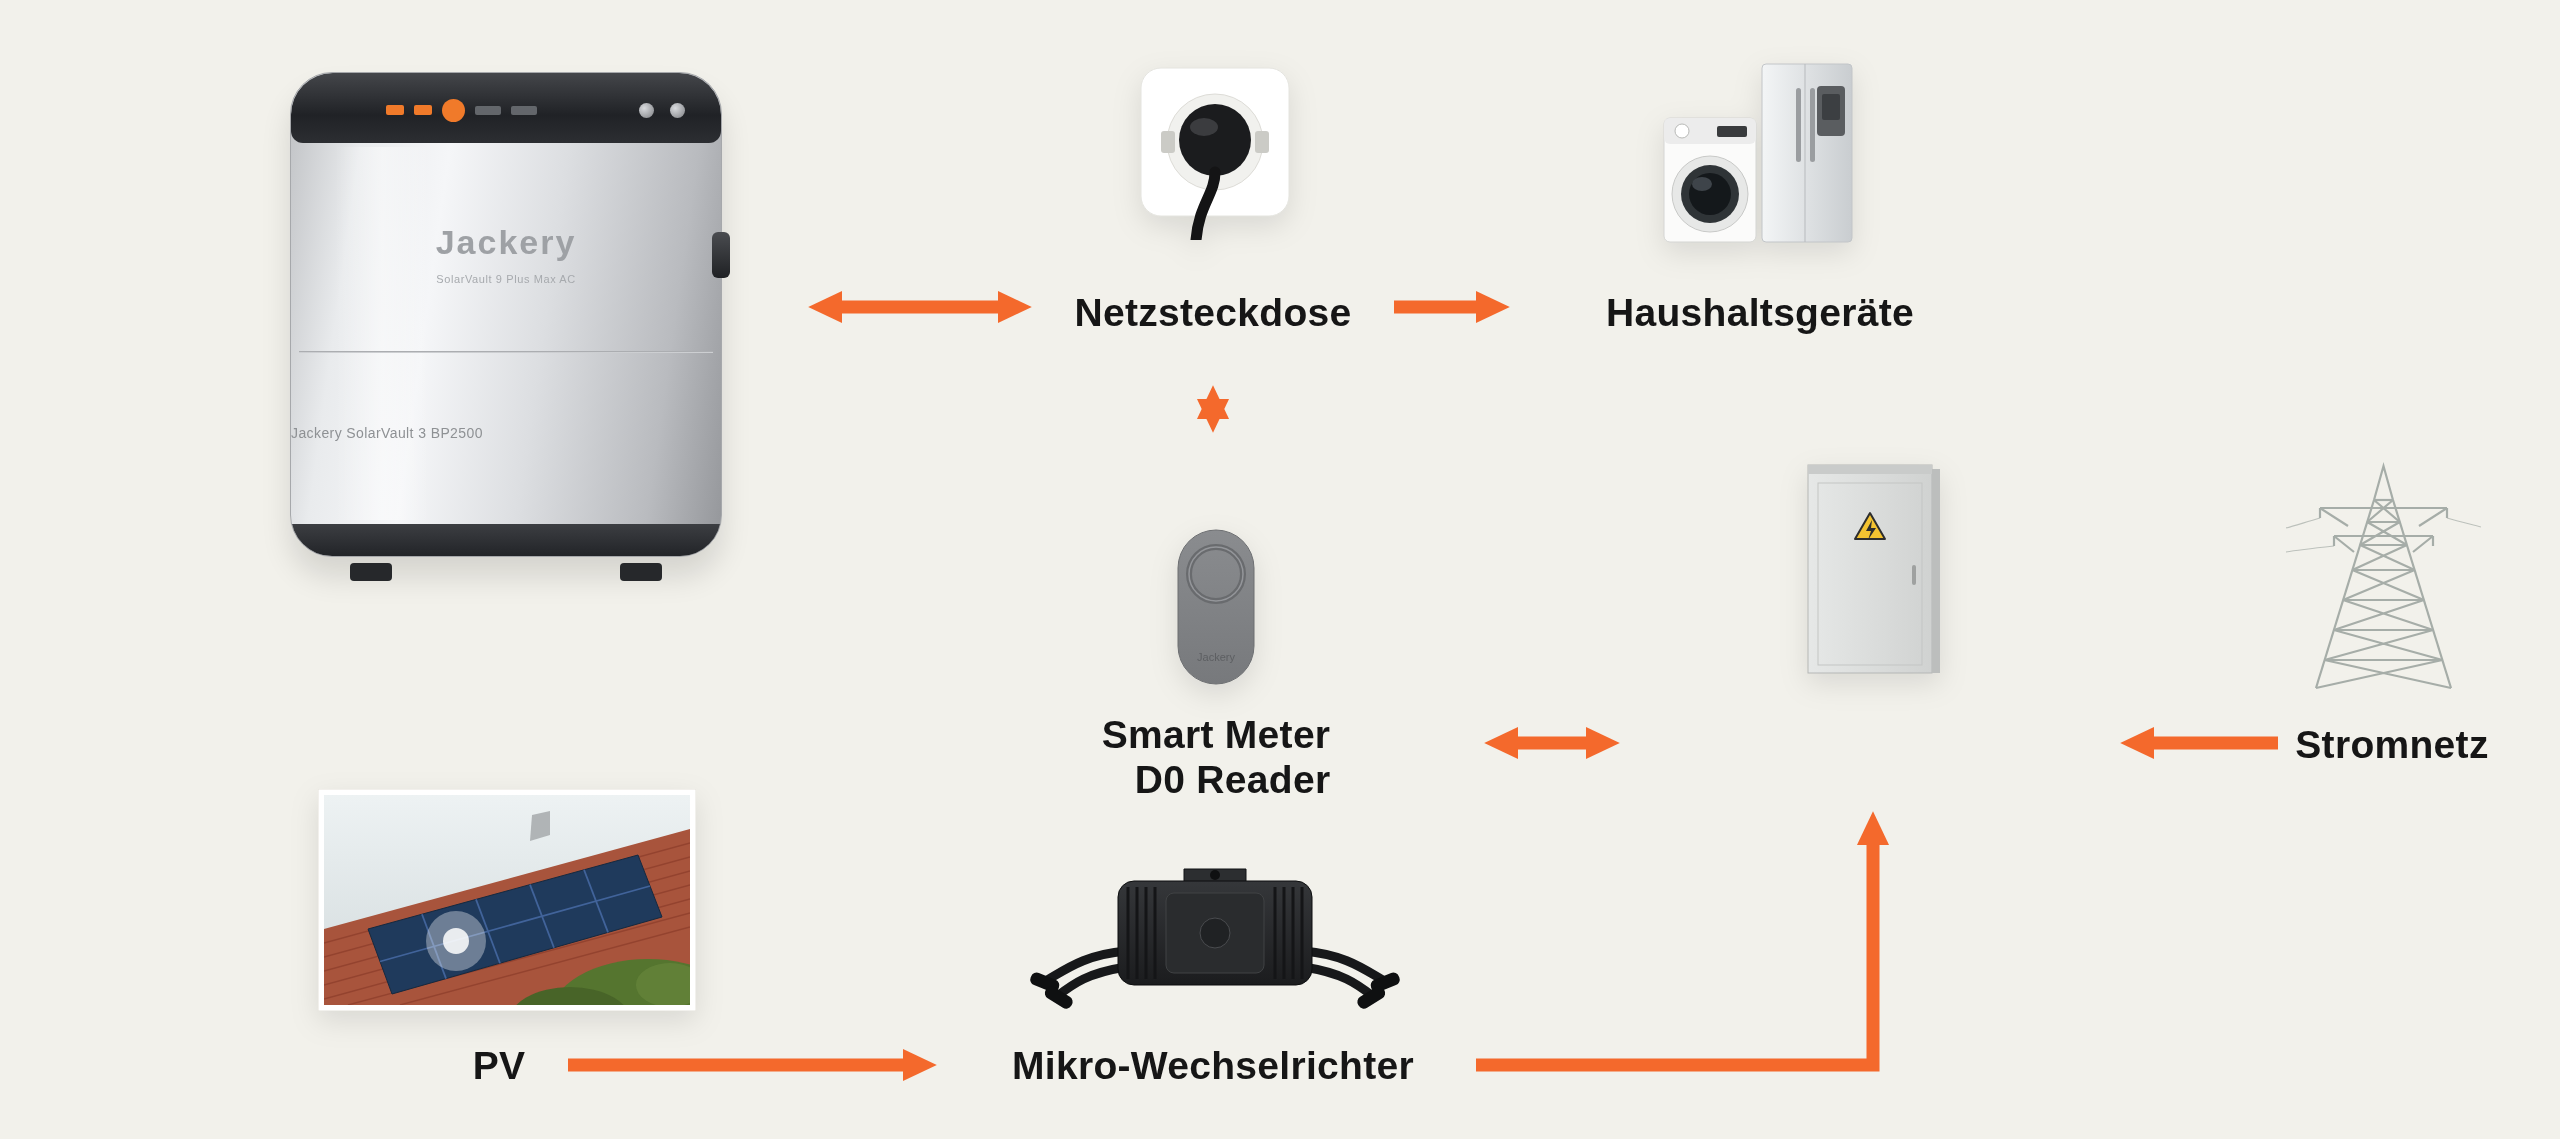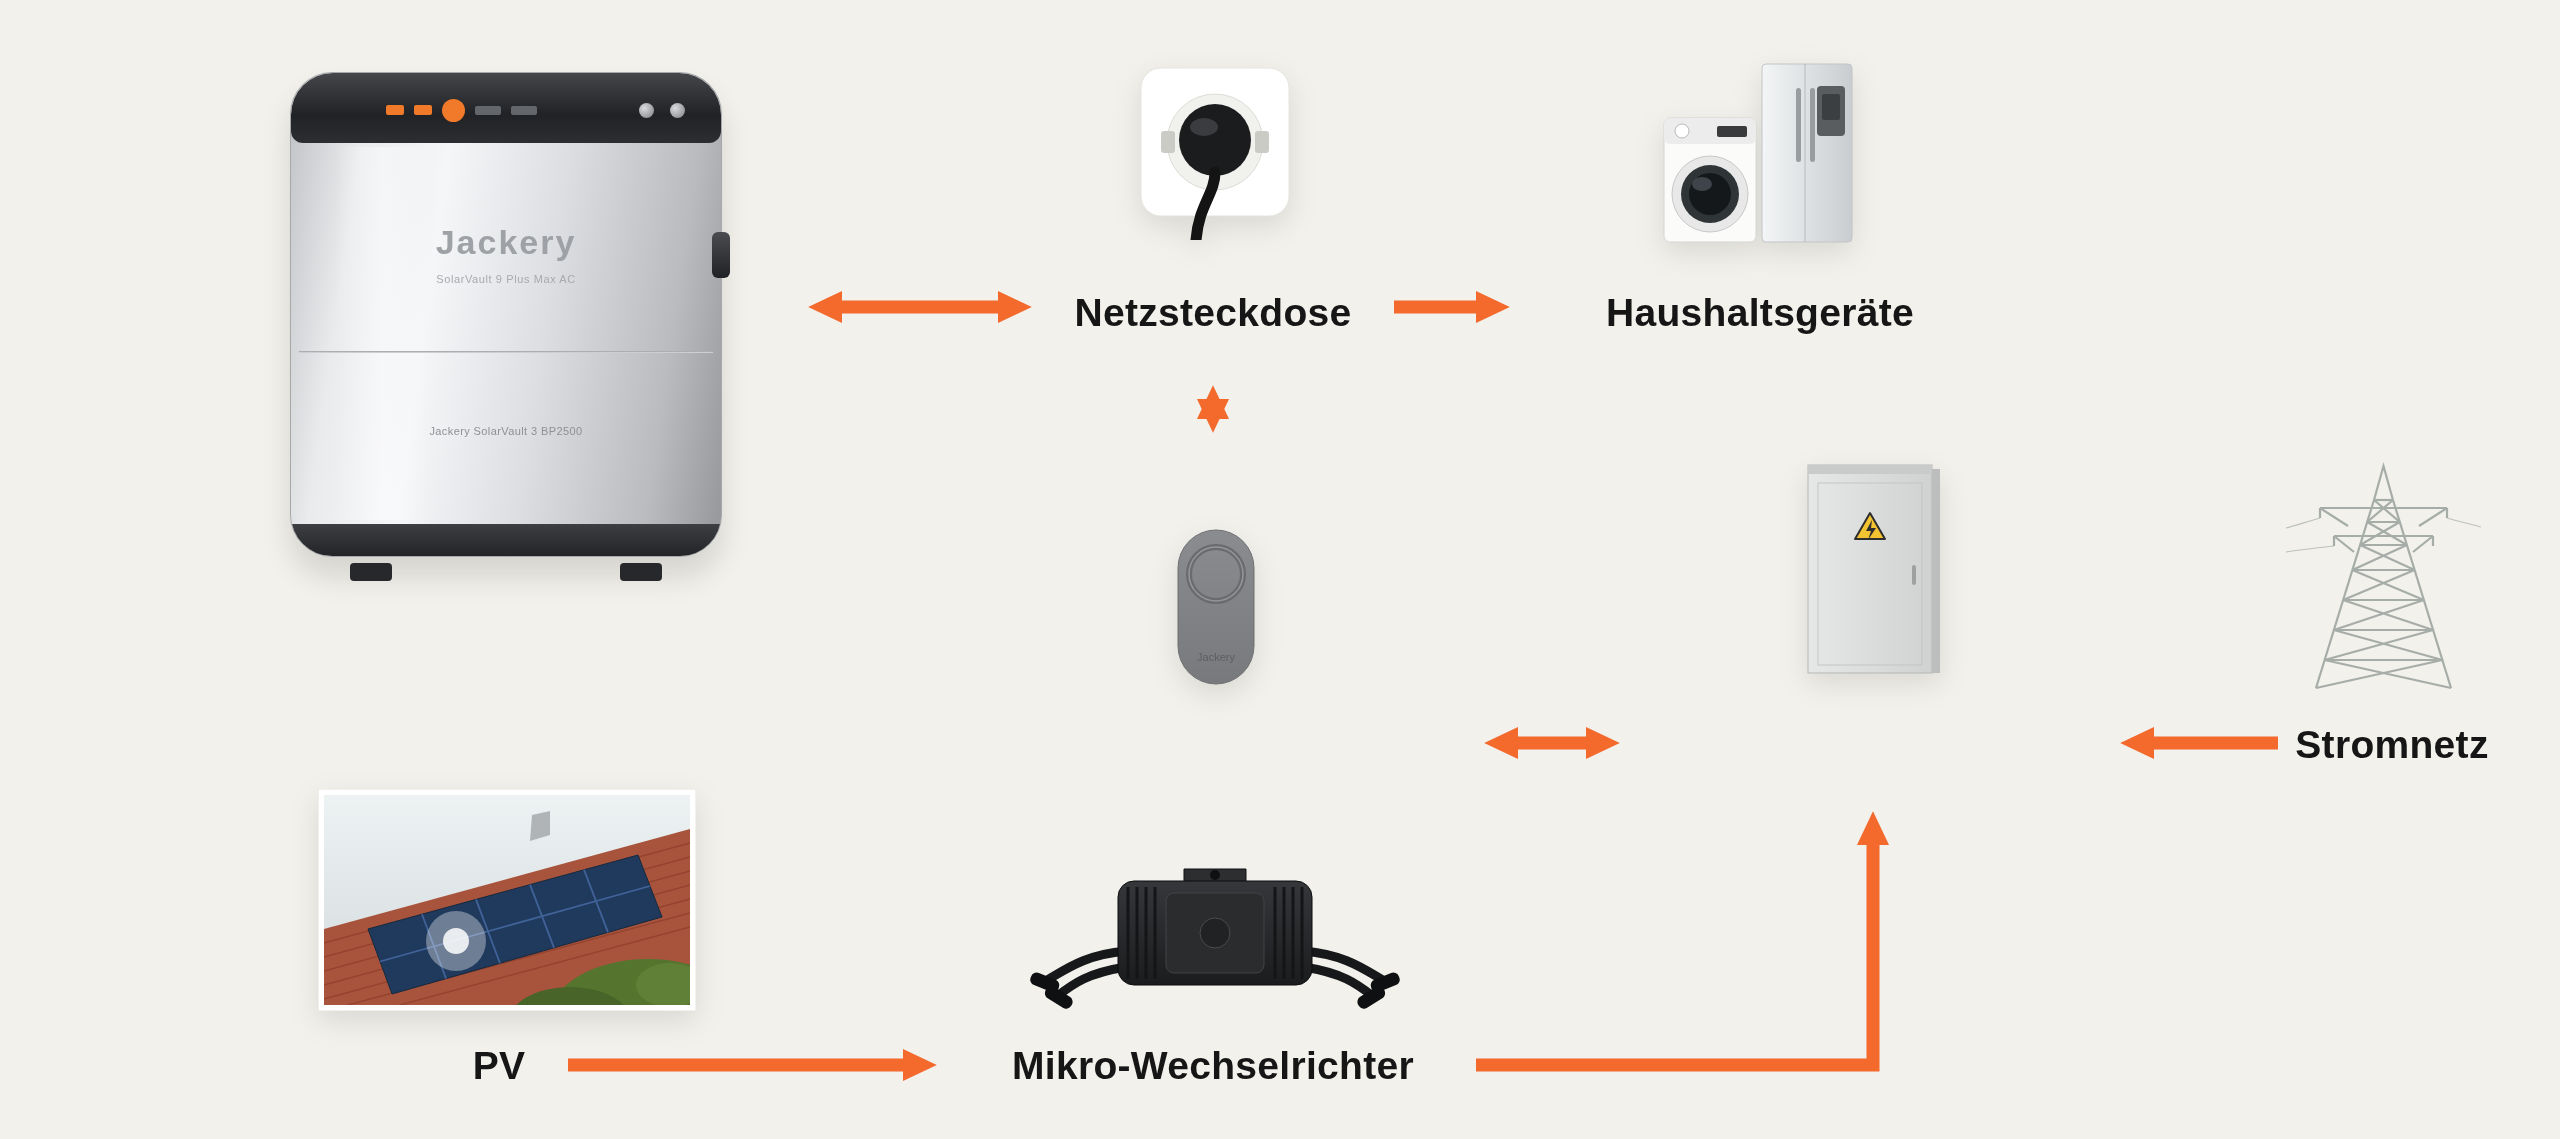--- a/index.html
+++ b/index.html
@@ -35,21 +35,21 @@
   }
   .bt-display{position:absolute;left:95px;right:36px;top:24px;height:26px;display:flex;align-items:center;gap:10px;}
   .bd-batt{width:18px;height:10px;background:#f07a2a;border-radius:2px;}
   .bd-soc{width:23px;height:23px;border-radius:50%;background:#f07a2a;}
   .bd-txt{width:26px;height:9px;background:#6f7277;border-radius:2px;opacity:.85;}
   .bd-spacer{flex:1;}
   .bd-btn{width:15px;height:15px;border-radius:50%;background:radial-gradient(circle at 35% 35%,#d9dbde,#7c7e82);margin-left:6px;}
   .bt-logo{position:absolute;left:0;right:0;top:150px;text-align:center;color:#9ea1a5;font-size:34px;font-weight:700;letter-spacing:2px;}
   .bt-model{position:absolute;left:0;right:0;top:200px;text-align:center;color:#a7aaae;font-size:11px;letter-spacing:.6px;}
   .bt-seam{position:absolute;left:8px;right:8px;top:278px;height:2px;background:linear-gradient(180deg,#9b9da1,#dddfe2);}
-  .bt-series{position:absolute;left:0;right:0;top:352px;text-align:center;color:#8e9194;font-size:11px;letter-spacing:.4px;}
+  .bt-series{position:absolute;left:0;right:0;top:352px;color:#8e9194;font-size:14px;letter-spacing:.4px;}
   .bt-bottom{position:absolute;left:0;right:0;bottom:0;height:32px;background:linear-gradient(180deg,#3c3e42,#222428);border-radius:0 0 40px 40px;}
   .bt-sheen{position:absolute;top:74px;bottom:36px;left:44px;width:95px;background:linear-gradient(90deg,rgba(255,255,255,0),rgba(255,255,255,.45),rgba(255,255,255,0));}
   .bt-foot{position:absolute;bottom:6px;width:42px;height:18px;background:#26282b;border-radius:4px;}
   .bt-foot.left{left:64px;} .bt-foot.right{right:64px;}
   .bt-knob{position:absolute;right:-4px;top:160px;width:18px;height:46px;border-radius:6px;background:linear-gradient(180deg,#4a4c50,#1f2124);}
 
   
   .node{position:absolute;}
   .shadowed{filter:drop-shadow(0 10px 14px rgba(0,0,0,.10));}
 </style>
@@ -148,20 +148,24 @@
         <linearGradient id="smg" x1="0" y1="0" x2="0" y2="1">
           <stop offset="0" stop-color="#8a8c8f"></stop>
             <stop offset="1" stop-color="#77797c"></stop>
         </linearGradient>
       </defs>
       <rect x="12" y="2" width="76" height="154" rx="38" fill="url(#smg)" stroke="#6c6e71"></rect>
       <circle cx="50" cy="46" r="27" fill="none" stroke="#696b6e" stroke-width="6"></circle>
       <circle cx="50" cy="46" r="27" fill="none" stroke="#94969a" stroke-width="1.5"></circle>
       <text x="50" y="133" text-anchor="middle" font-family="Liberation Sans, sans-serif" font-size="11" fill="#5d5f62">Jackery</text>
     </svg>
+  </div>
+  <div class="label" style="left:1200px;top:758px;">
+    <div>Smart Meter</div>
+    <div>D0 Reader</div>
   </div>
 
   <div class="node shadowed" style="left:1788px;top:459px;width:140px;height:220px;">
     <svg width="140" height="220" viewBox="0 0 140 220">
       <defs>
         <linearGradient id="cab" x1="0" y1="0" x2="1" y2="0">
           <stop offset="0" stop-color="#e6e8e7"></stop>
             <stop offset="1" stop-color="#d0d2d1"></stop>
         </linearGradient>
       </defs>

